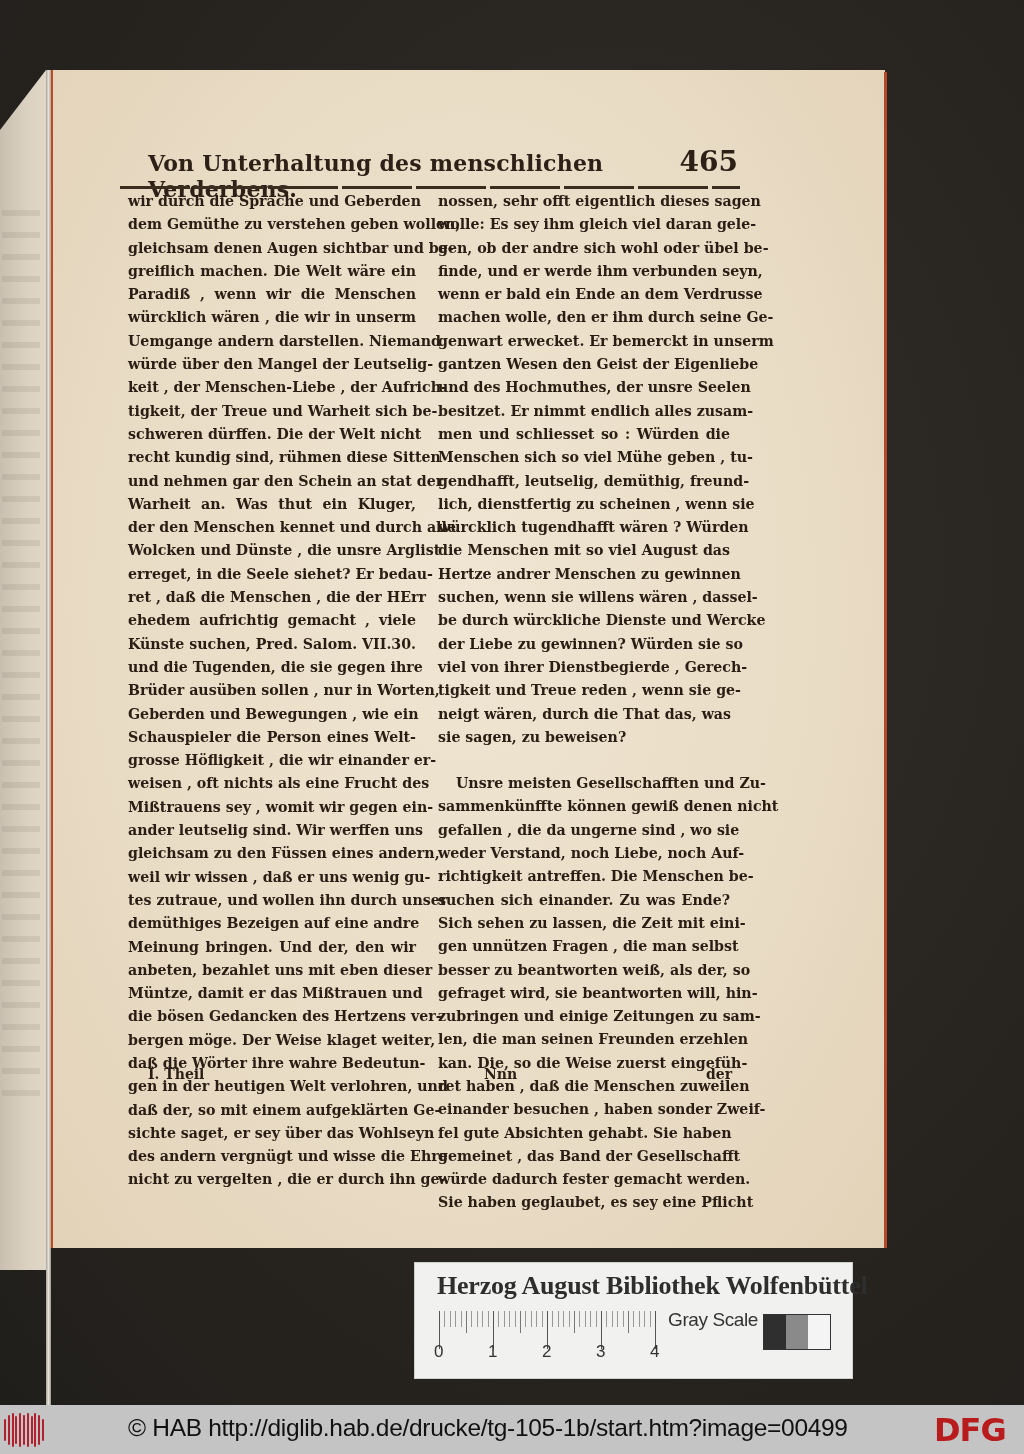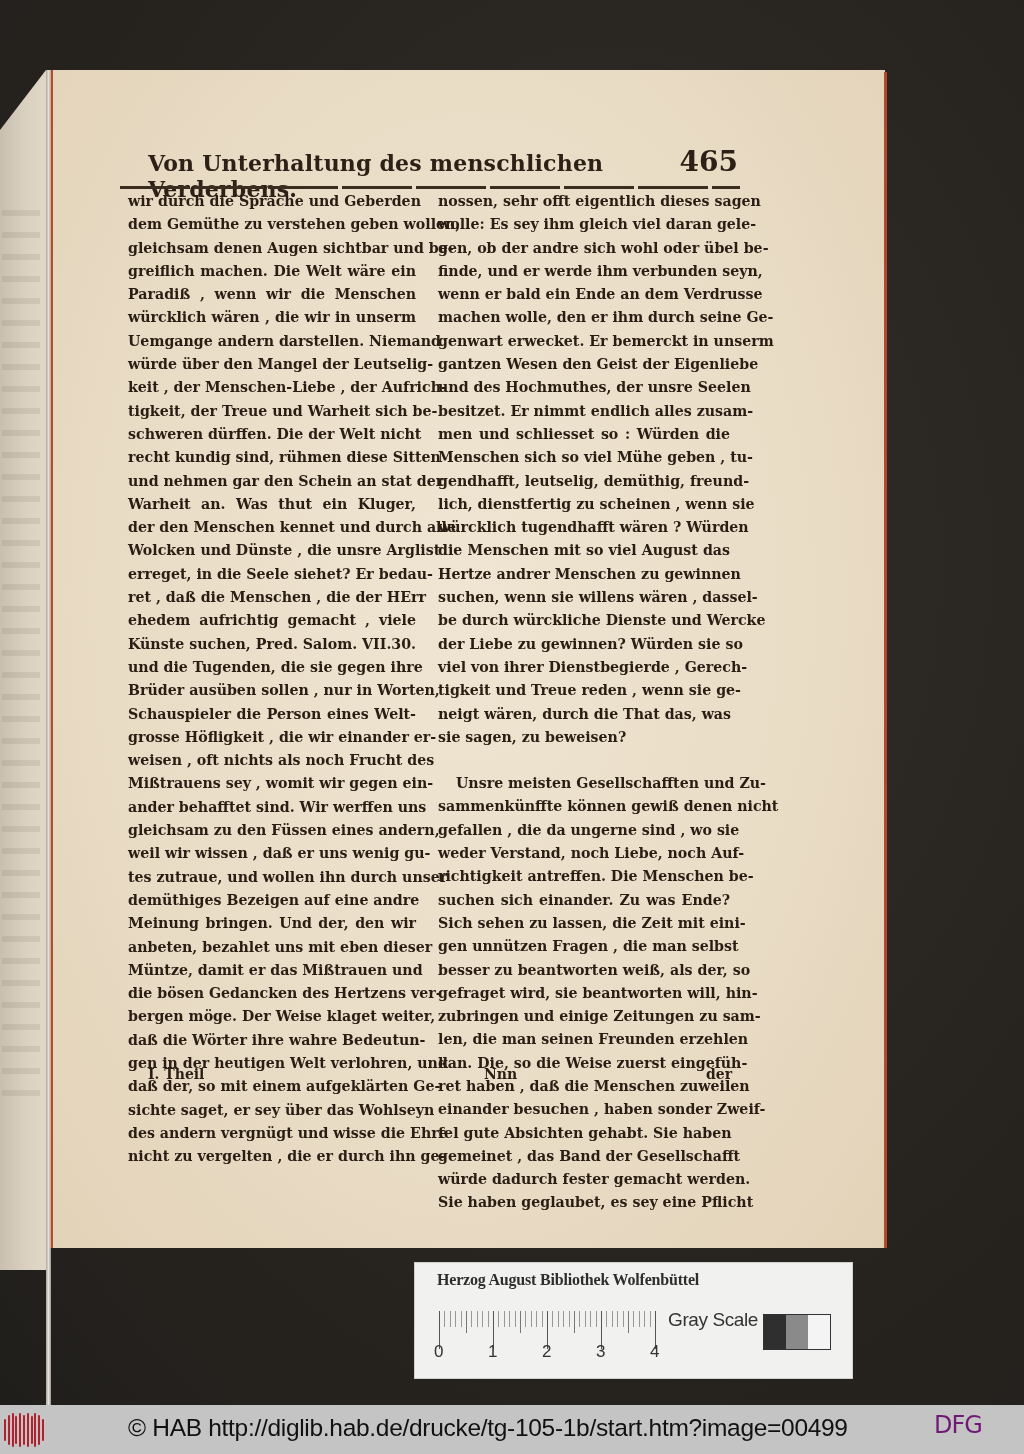--- a/index.html
+++ b/index.html
@@ -75,21 +75,21 @@
     .sig.center { left: 484px; }
     .sig.right { left: 706px; }
 
     
     .card {
       position: absolute; left: 415px; top: 1263px; width: 437px; height: 115px;
       background: #f1f1ef; box-shadow: 0 0 0 1px #cfcfcb;
     }
     .card .inst {
       position: absolute; left: 22px; top: 8px;
-      font-family: "Liberation Serif", serif; font-weight: bold; font-size: 16px;
+      font-family: "Liberation Serif", serif; font-weight: bold; font-size: 26px;
       color: #2e2e2e; white-space: nowrap; letter-spacing: -0.2px;
     }
     .ruler {
       position: absolute; left: 24px; top: 48px; width: 220px; height: 40px;
     }
     .tick { position: absolute; top: 0; width: 1px; background: #555; }
     .tick.minor { height: 16px; background: #999; }
     .tick.half { height: 22px; background: #777; }
     .tick.major { height: 38px; }
     .ruler-label {
@@ -117,22 +117,22 @@
       display: flex; align-items: center; justify-content: space-between;
     }
     .hab-logo span { display: block; width: 2px; background: #b0222f; border-radius: 1px; }
     .footer-text {
       position: absolute; left: 128px; top: 9px;
       font-family: "Liberation Sans", sans-serif; font-size: 24.5px; color: #111;
       white-space: nowrap; letter-spacing: -0.3px;
     }
     .dfg-logo {
       position: absolute; left: 934px; top: 6px;
-      font-family: "DejaVu Sans", sans-serif; font-weight: normal; font-size: 24px;
-      color: #701a75; letter-spacing: -1px;
+      font-family: "DejaVu Sans", sans-serif; font-weight: bold; font-size: 32px;
+      color: #b91c1c; letter-spacing: -1px;
     }
   </style>
 </head>
 <body>
 
 <div class="backdrop"></div>
 <div class="prev-page">
     <div class="prev-page-lines"></div>
   </div>
 <div class="gutter-line"></div>
@@ -162,25 +162,26 @@
     <span class="line">und nehmen gar den Schein an stat der</span>
     <span class="line">Warheit an. Was thut ein Kluger,</span>
     <span class="line">der den Menschen kennet und durch alle</span>
     <span class="line">Wolcken und Dünste , die unsre Arglist</span>
     <span class="line">erreget, in die Seele siehet? Er bedau-</span>
     <span class="line">ret , daß die Menschen , die der HErr</span>
     <span class="line">ehedem aufrichtig gemacht , viele</span>
     <span class="line">Künste suchen, Pred. Salom. VII.30.</span>
     <span class="line">und die Tugenden, die sie gegen ihre</span>
     <span class="line">Brüder ausüben sollen , nur in Worten,</span>
+    <span class="line">Geberden und Bewegungen , wie ein</span>
     <span class="line">Schauspieler die Person eines Welt-</span>
     <span class="line">grosse Höfligkeit , die wir einander er-</span>
-    <span class="line">weisen , oft nichts als noch Frucht des</span>
+    <span class="line">weisen , oft nichts als eine Frucht des</span>
     <span class="line">Mißtrauens sey , womit wir gegen ein-</span>
-    <span class="line">ander behafftet sind. Wir werffen uns</span>
+    <span class="line">ander leutselig sind. Wir werffen uns</span>
     <span class="line">gleichsam zu den Füssen eines andern,</span>
     <span class="line">weil wir wissen , daß er uns wenig gu-</span>
     <span class="line">tes zutraue, und wollen ihn durch unser</span>
     <span class="line">demüthiges Bezeigen auf eine andre</span>
     <span class="line">Meinung bringen. Und der, den wir</span>
     <span class="line">anbeten, bezahlet uns mit eben dieser</span>
     <span class="line">Müntze, damit er das Mißtrauen und</span>
     <span class="line">die bösen Gedancken des Hertzens ver-</span>
     <span class="line">bergen möge. Der Weise klaget weiter,</span>
     <span class="line">daß die Wörter ihre wahre Bedeutun-</span>

